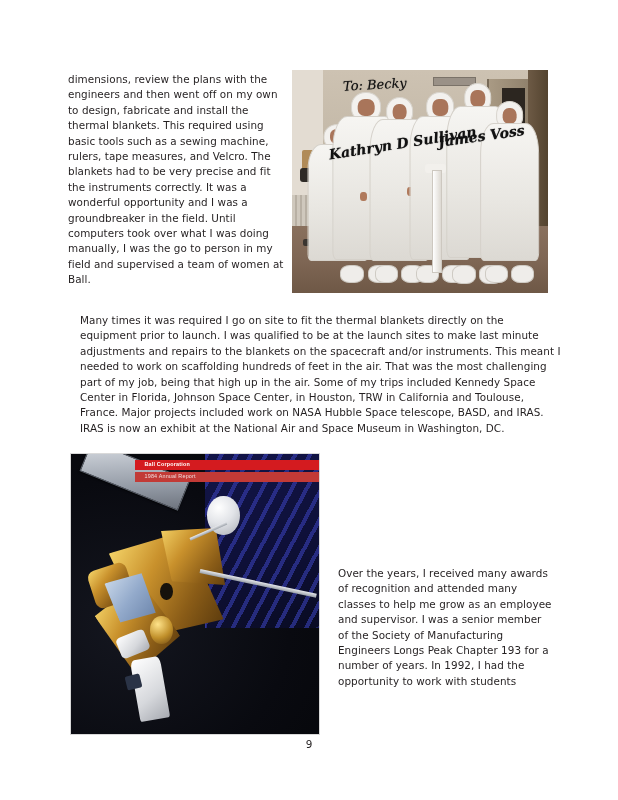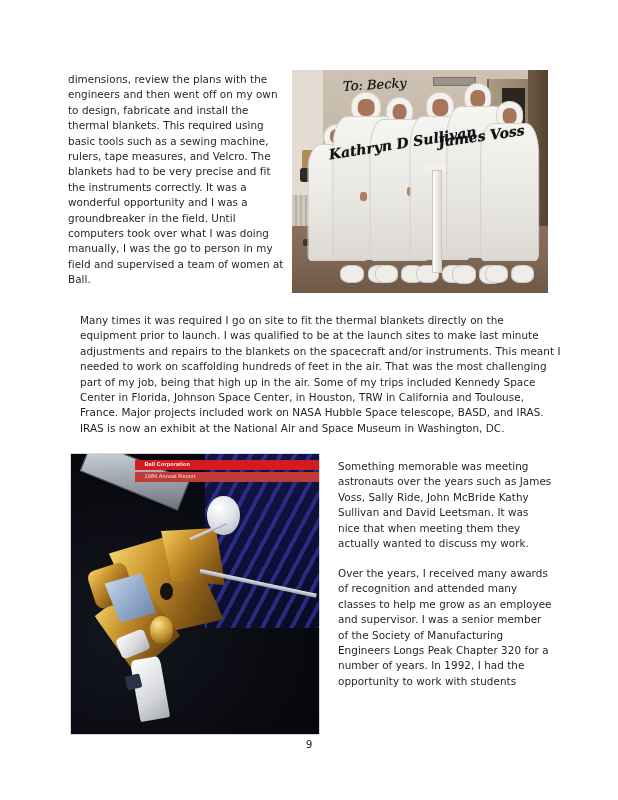--- a/index.html
+++ b/index.html
@@ -362,19 +362,18 @@
                 border-radius:50%;"></div>
     <div style="position:absolute; left:36%; top:46%; width:5%; height:6%;
                 background:#16120c; border-radius:50%;"></div>
 
     <div class="banner">
       <div class="line">Ball Corporation</div>
       <div class="line sub">1984 Annual Report</div>
     </div>
   </div>
 
-  <div class="para" id="para-3">Something memorable was meeting astronauts over the years such as James Voss, Sally Ride, John McBride Kathy Sullivan and David Leetsman.  It was nice that when meeting them they actually wanted to discuss my work.</div>
-
-  <div class="para" id="para-4">Over the years, I received many awards of recognition and attended many classes to help me grow as an employee and supervisor.  I was a senior member of the Society of Manufacturing Engineers Longs Peak Chapter 320 for a number of years.  In 1992, I had the opportunity to work with students</div>
+
+  <div class="para" id="para-4">Over the years, I received many awards of recognition and attended many classes to help me grow as an employee and supervisor.  I was a senior member of the Society of Manufacturing Engineers Longs Peak Chapter 193 for a number of years.  In 1992, I had the opportunity to work with students</div>
 
   <div id="page-number">9</div>
 
 </div>
 
 </body></html>

